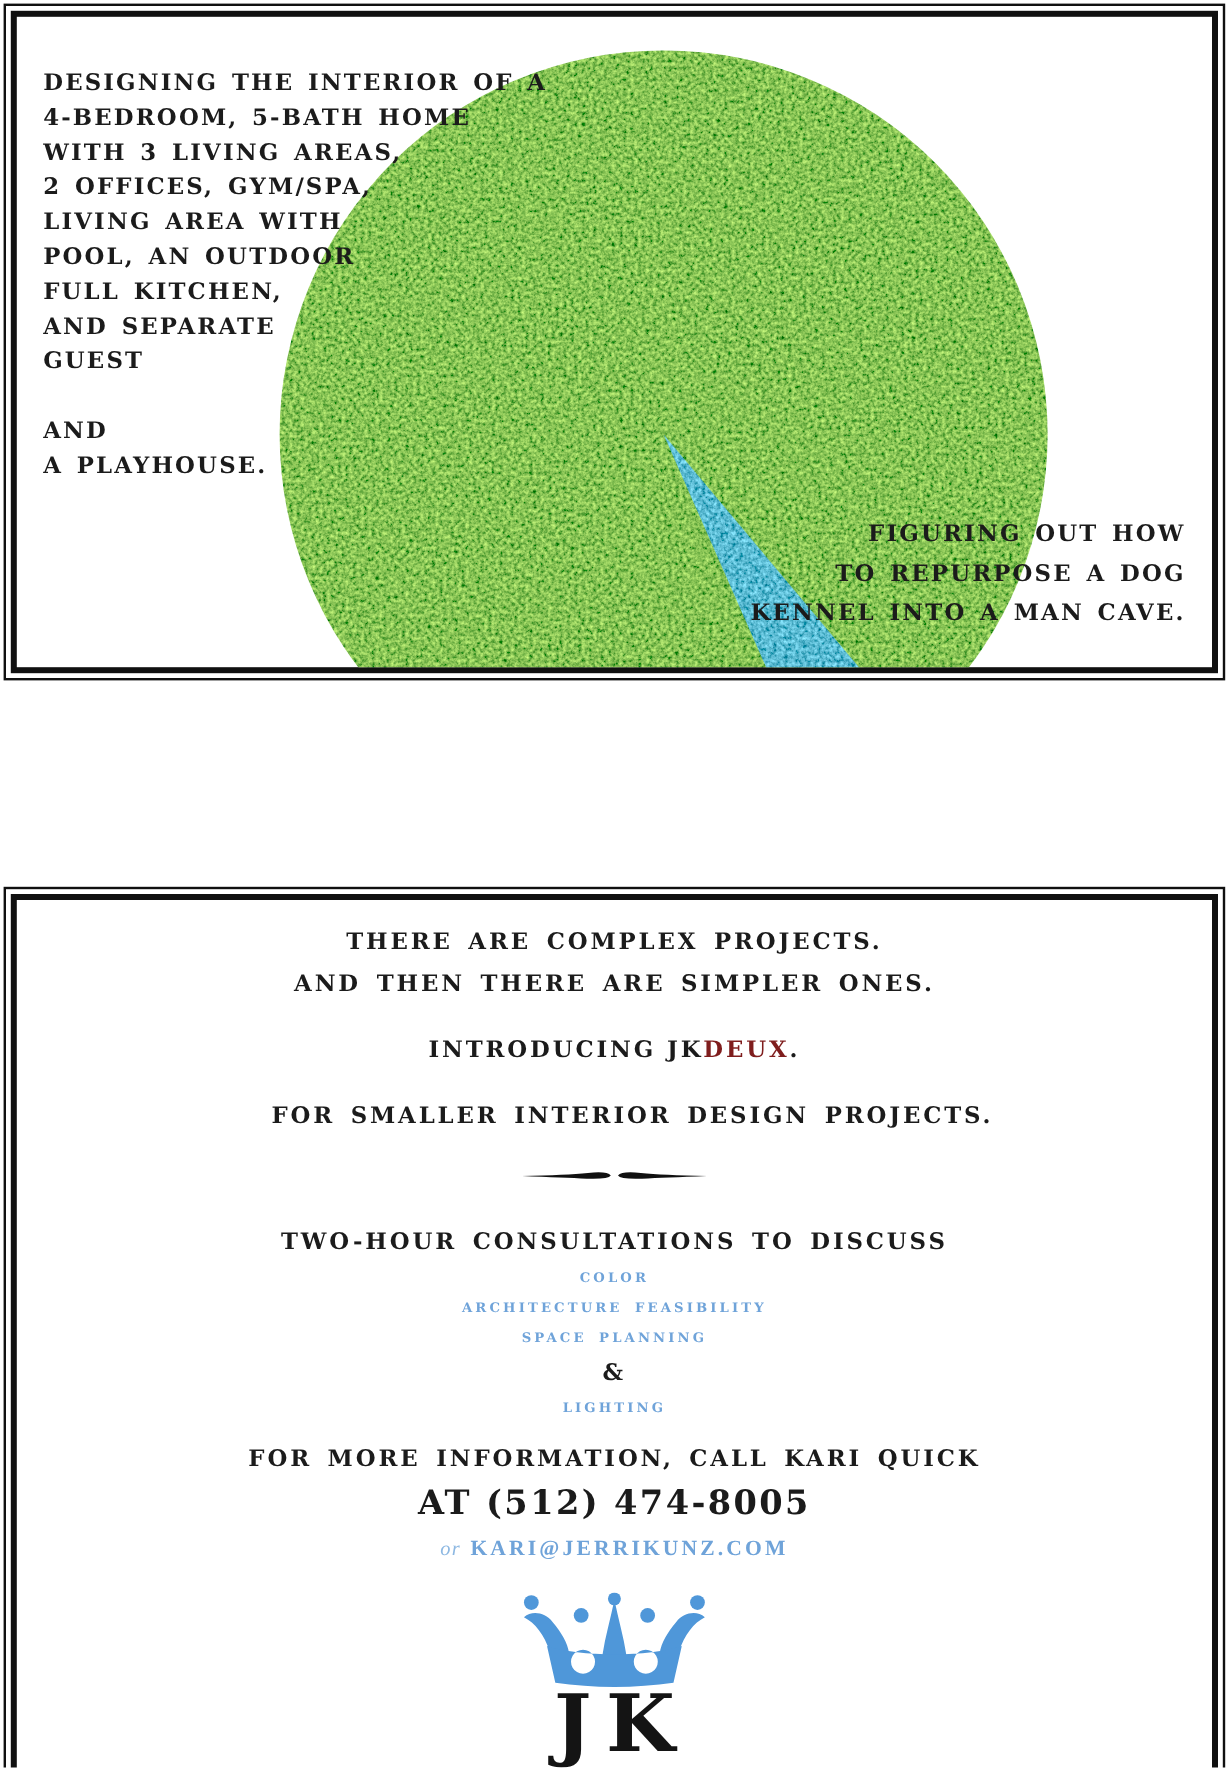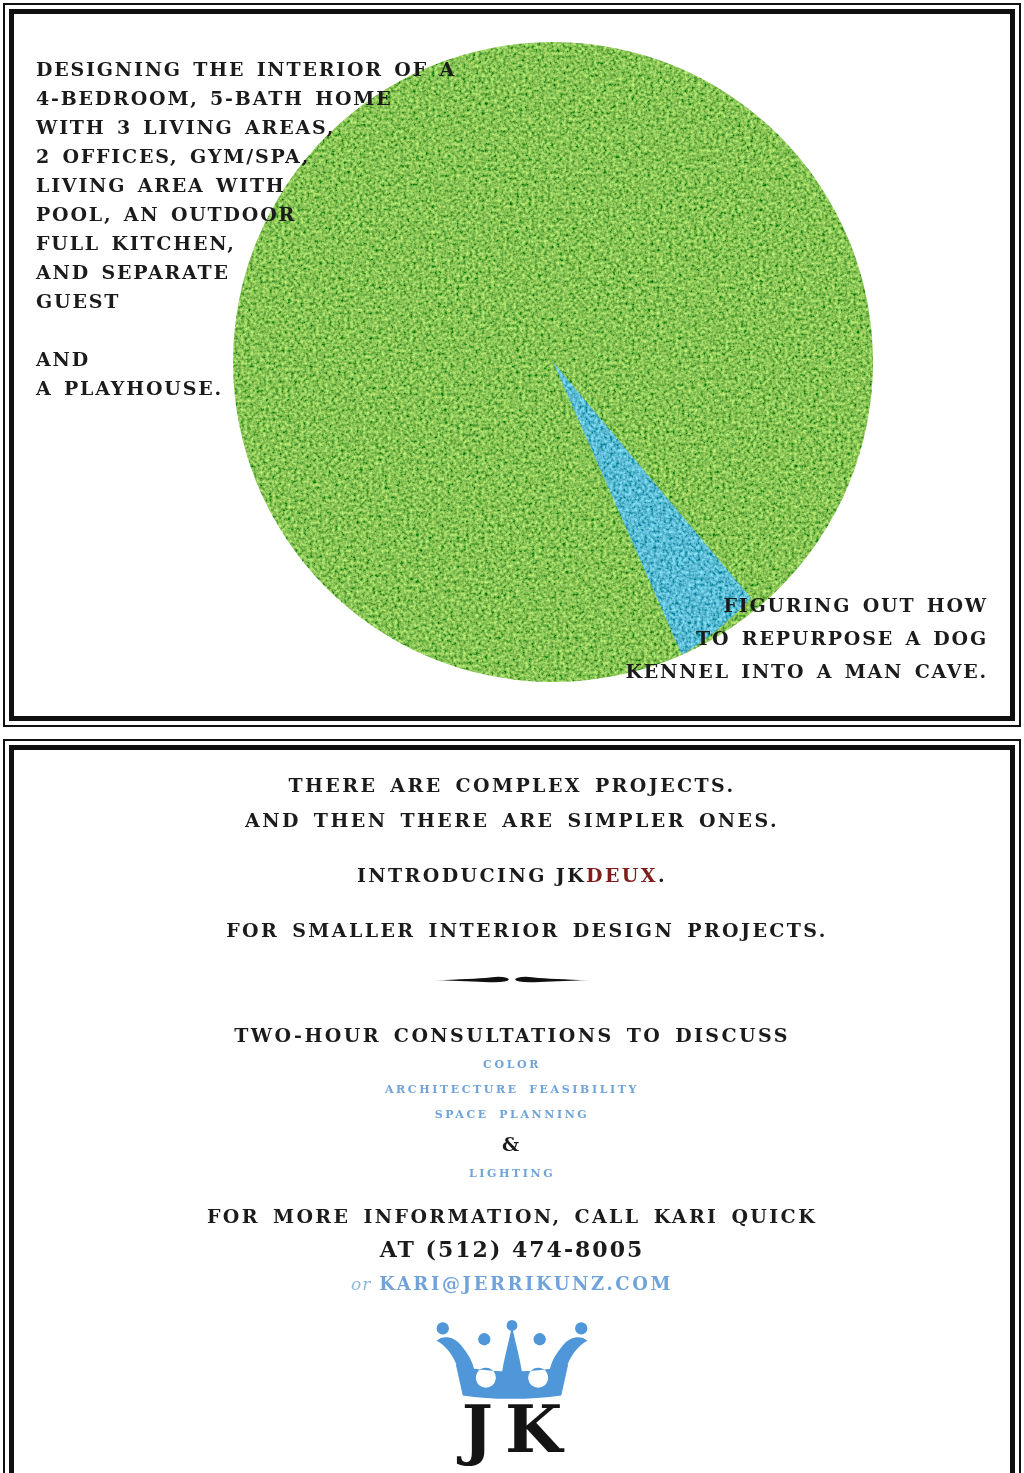--- a/index.html
+++ b/index.html
@@ -9,21 +9,21 @@
     font-family:"DejaVu Serif", serif; color:#1b1b1b;
   }
   .panel {
     position:absolute; left:3px; width:1018px;
     border:2px solid #101010; padding:4px; background:#ffffff;
   }
   .panel-inner {
     border:5px solid #101010; width:100%; height:100%;
     position:relative; overflow:hidden; background:#ffffff;
   }
-  .panel-top { top:3px; height:724px; }
+  .panel-top { top:3px; height:564px; }
   .panel-bottom { top:739px; height:950px; }
 
   
   .pie-svg { position:absolute; left:218px; top:23px; }
   .complex-label {
     position:absolute; left:22px; top:41px;
     font-weight:bold; font-size:19px; line-height:29px;
     letter-spacing:1.8px; word-spacing:3px; text-align:left; z-index:2;
   }
   .complex-label .gap-before { margin-top:29px; }
@@ -45,25 +45,25 @@
   .subhead { margin-top:33px;padding-left:30px; }
   .divider-wrap { margin-top:31px; height:16px; }
   .consult-title { margin-top:36px; }
   .consult-item {
     margin-top:12px; font-weight:bold; font-size:11px;
     letter-spacing:2.6px; word-spacing:4px; color:#6fa3d9;
   }
   .consult-amp { color:#1b1b1b; font-size:19px; }
   .contact-1 { margin-top:25px; }
   .phone {
-    margin-top:9px; font-weight:bold; font-size:22px; letter-spacing:2px;
+    margin-top:9px; font-weight:bold; font-size:28px; letter-spacing:2px;
   }
   .email-line {
     margin-top:11px; font-weight:bold; font-size:18px;
-    letter-spacing:2.6px; color:#6fa3d9;
+    letter-spacing:2.6px; color:#6fa3d9;font-family:Liberation Serif, serif;
   }
   .email-or { font-style:italic; font-weight:normal; text-transform:lowercase;
     letter-spacing:1px; color:#8db8e2; margin-right:8px; font-size:17px; }
   .logo-block { margin-top:26px; }
   .crown-svg { display:block; margin:0 auto; }
   .logo-initials {
     margin-top:-4px; font-weight:bold; font-size:66px; line-height:1;
     letter-spacing:12px; text-indent:12px; color:#141414;
   }
 </style>

